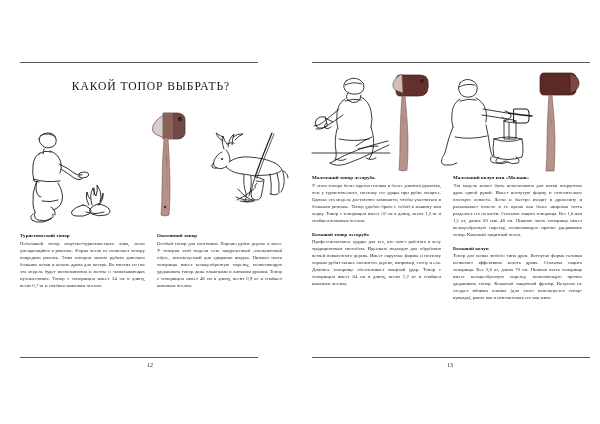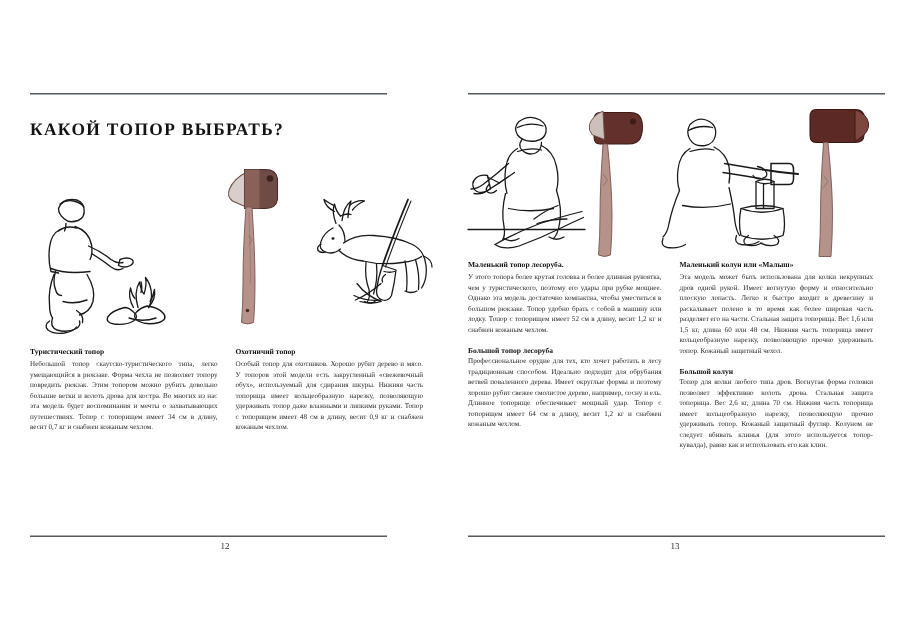--- a/index.html
+++ b/index.html
@@ -39,23 +39,24 @@
   }
   .rule-top {
     height: 0;
     border-top: 1.1px solid #555a5e;
     margin: 0 0 0 0;
   }
   .page-left .rule-top { width: 238px; }
   .page-right .rule-top { width: 278px; }
 
   .title {
+    text-align: center;
     font-size: 11.6px;
     letter-spacing: 0.9px;
-    font-weight: 700;
+    font-weight: 400;
     color: #141414;
     margin: 17px 0 0 0;
     font-family: "Liberation Serif", "DejaVu Serif", serif;
   }
 
   
   .illus-row {
     position: relative;
     display: flex;
     width: 100%;

